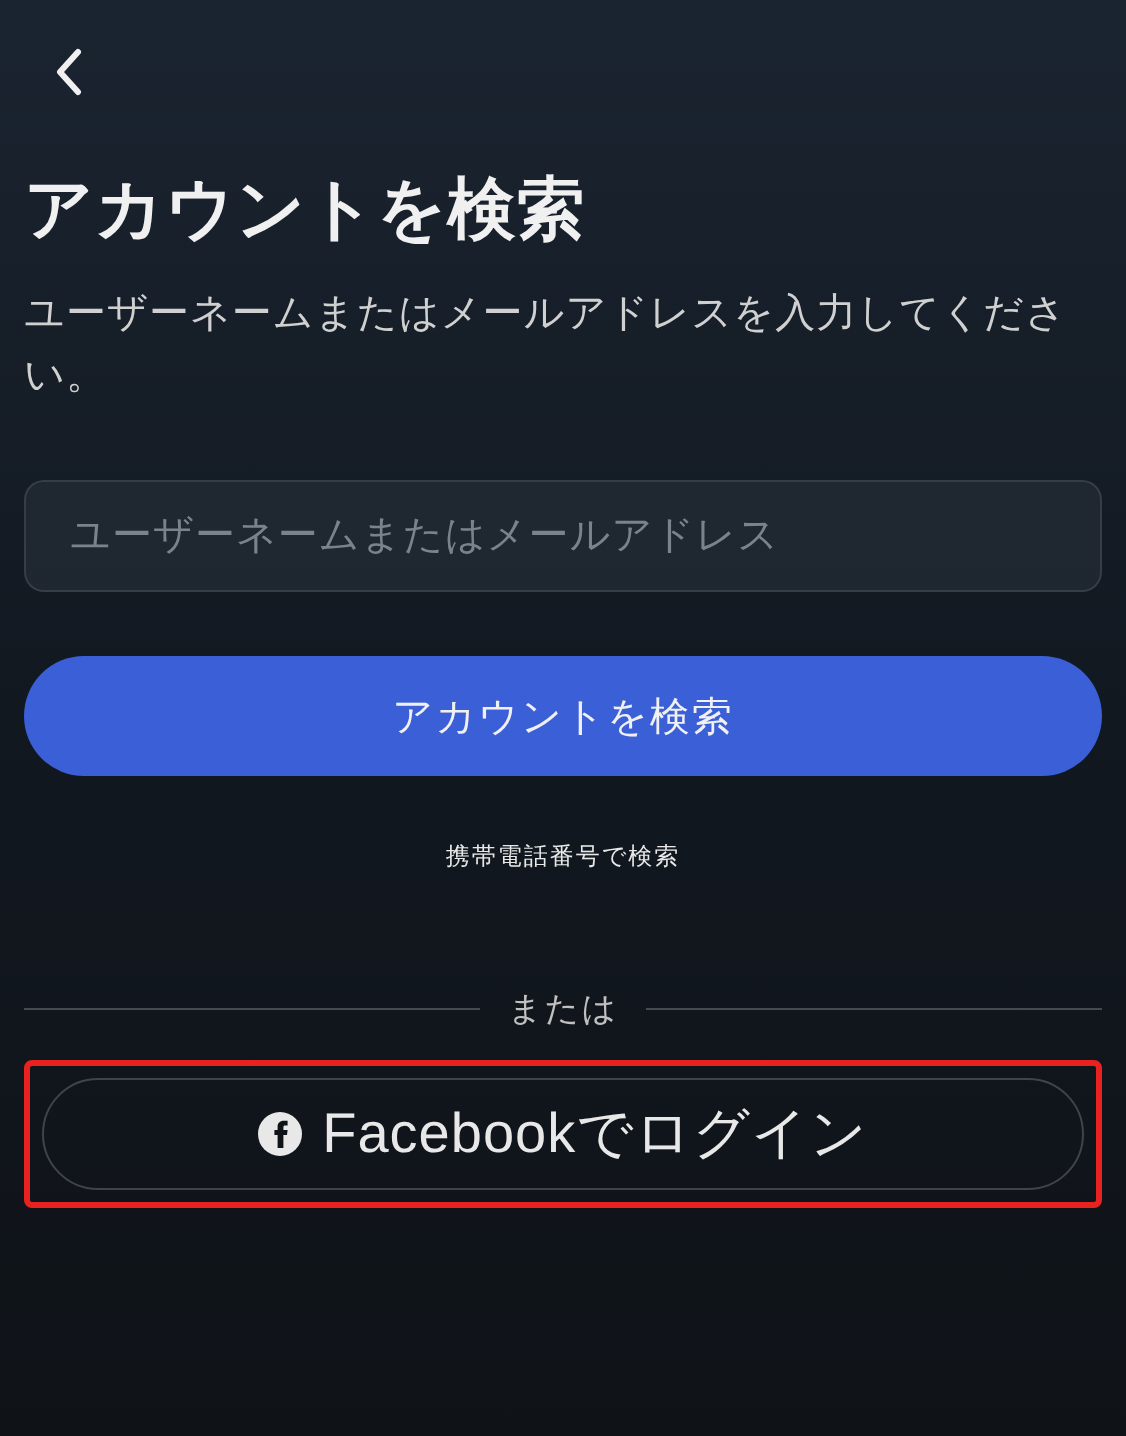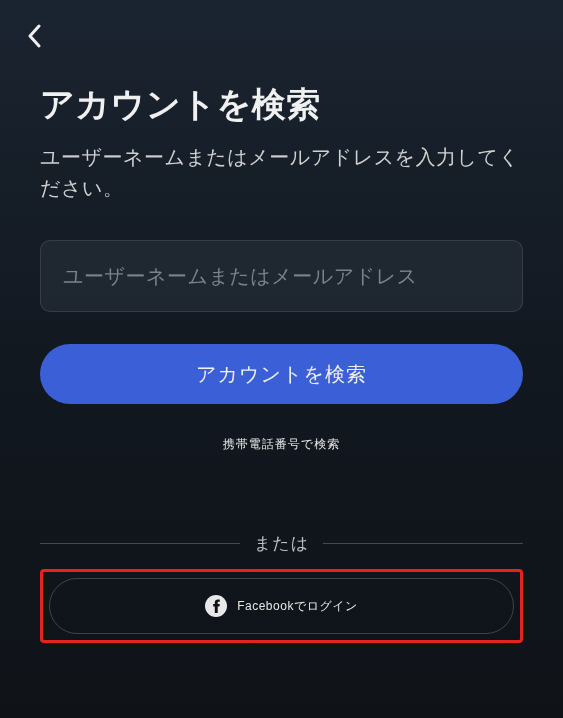--- a/index.html
+++ b/index.html
@@ -9,21 +9,21 @@
     }
     body {
       width: 563px;
       height: 718px;
       background: linear-gradient(180deg, #1a2430 0%, #121820 50%, #0f1318 100%);
       font-family: -apple-system, BlinkMacSystemFont, "Segoe UI", Roboto, sans-serif;
       color: #e8e8e8;
       overflow: hidden;
     }
     .container {
-      padding: 0 40px;
+      padding: 0 12px;
     }
     .header {
       padding: 20px 18px 8px 18px;
     }
     .back-btn {
       width: 32px;
       height: 32px;
       display: flex;
       align-items: center;
       justify-content: center;
@@ -45,21 +45,21 @@
       font-family: Liberation Serif, serif;
     }
     .help-link {
       font-size: 20px;
       color: #4a8bd8;
       margin-top: 4px;
       cursor: pointer;
     }
     .input-field {
       width: 100%;
-      height: 72px;
+      height: 56px;
       background: rgba(45, 55, 65, 0.45);
       border: 1px solid rgba(90, 95, 100, 0.4);
       border-radius: 10px;
       padding: 0 22px;
       font-size: 20px;
       color: #e0e0e0;
       margin-top: 36px;
       outline: none;
     }
     .input-field::placeholder {
@@ -83,21 +83,21 @@
       text-align: center;
       font-size: 12px;
       color: #e8e8e8;
       margin-top: 32px;
       cursor: pointer;
       letter-spacing: 1px;
     }
     .divider {
       display: flex;
       align-items: center;
-      margin-top: 79px;
+      margin-top: 56px;
     }
     .divider-line {
       flex: 1;
       height: 1px;
       background: rgba(120, 125, 130, 0.5);
     }
     .divider-text {
       padding: 0 14px;
       font-size: 17px;
       color: #c0c0c0;
@@ -109,21 +109,21 @@
       border-radius: 4px;
       padding: 6px;
     }
     .fb-btn {
       width: 100%;
       height: 56px;
       background: transparent;
       border: 1px solid rgba(110, 115, 120, 0.5);
       border-radius: 28px;
       color: #e8e8e8;
-      font-size: 12px;
+      font-size: 28px;
       cursor: pointer;
       display: flex;
       align-items: center;
       justify-content: center;
       gap: 10px;
       letter-spacing: 0.5px;
     }
     .fb-icon {
       width: 22px;
       height: 22px;

